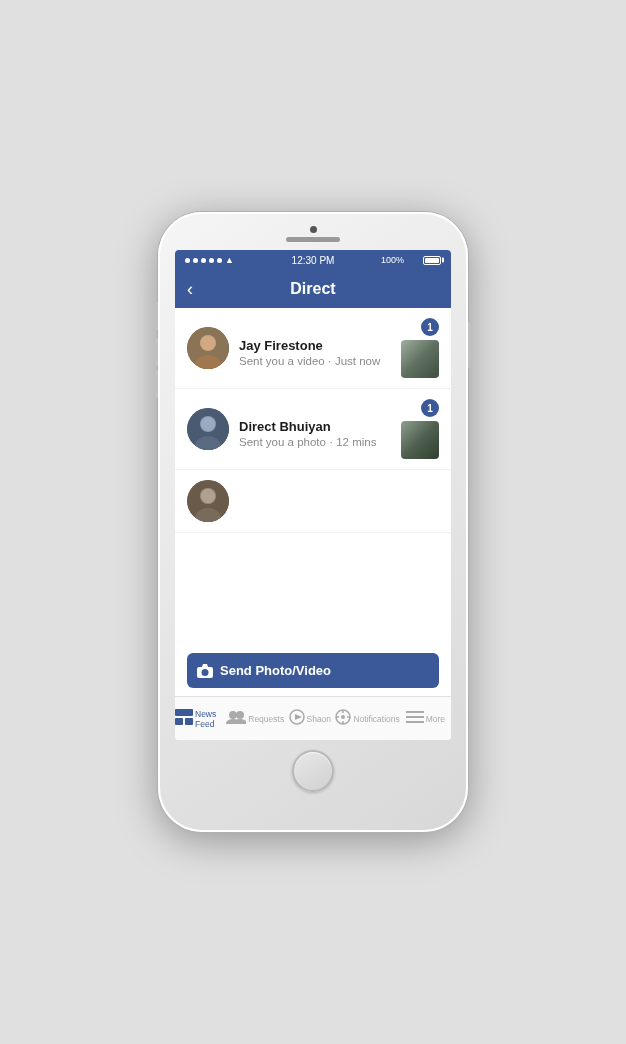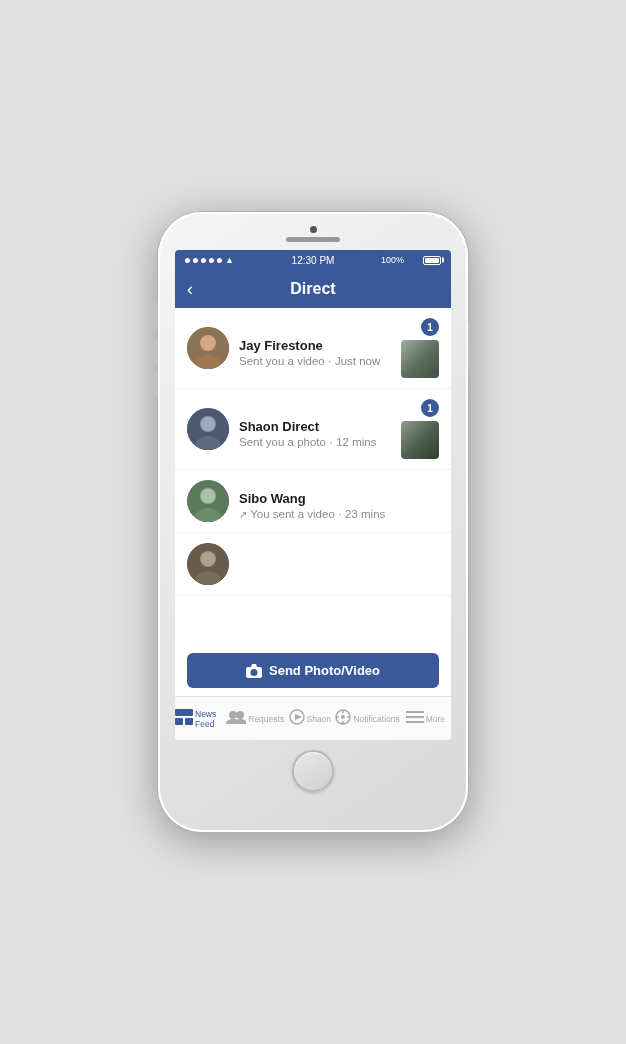--- a/index.html
+++ b/index.html
@@ -294,21 +294,20 @@
       width: 100%;
       background: #3b5998;
       color: #fff;
       border: none;
       border-radius: 6px;
       padding: 10px;
       font-size: 13px;
       font-weight: 600;
       display: flex;
       align-items: center;
-      justify-content: center;
       gap: 7px;
       cursor: pointer;
     }
 
     
     .tab-bar {
       display: flex;
       background: #fafafa;
       border-top: 1px solid #e0e0e0;
       height: 44px;
@@ -409,45 +408,29 @@
       <div class="message-item">
         <div class="avatar avatar-shaon">
           <svg width="42" height="42" viewBox="0 0 42 42">
             <circle cx="21" cy="21" r="21" fill="#4a5a70"></circle>
             <circle cx="21" cy="16" r="8" fill="#8a9ab0"></circle>
             <ellipse cx="21" cy="38" rx="13" ry="10" fill="#5a6a80"></ellipse>
             <circle cx="21" cy="16" r="7" fill="#9aaac0"></circle>
           </svg>
         </div>
         <div class="msg-content">
-          <div class="msg-name">Shaon Direct</div>
+          <div class="msg-name">Direct Bhuiyan</div>
           <div class="msg-preview">Sent you a photo · 12 mins</div>
         </div>
         <div class="msg-right">
           <div class="unread-badge">1</div>
           <div class="thumbnail thumb-shaon"></div>
         </div>
       </div>
 
-      <div class="message-item">
-        <div class="avatar avatar-sibo">
-          <svg width="42" height="42" viewBox="0 0 42 42">
-            <circle cx="21" cy="21" r="21" fill="#5a7a5a"></circle>
-            <circle cx="21" cy="16" r="8" fill="#9ab09a"></circle>
-            <ellipse cx="21" cy="38" rx="13" ry="10" fill="#6a8a6a"></ellipse>
-            <circle cx="21" cy="16" r="7" fill="#aac0aa"></circle>
-          </svg>
-        </div>
-        <div class="msg-content">
-          <div class="msg-name">Sibo Wang</div>
-          <div class="msg-preview">
-            <span style="color:#8a8a8a; font-size:10px;">↗ </span><span>You sent a video · 23 mins</span>
-          </div>
-        </div>
-      </div>
 
 
       <div class="message-item">
         <div class="avatar avatar-jon">
           <svg width="42" height="42" viewBox="0 0 42 42">
             <circle cx="21" cy="21" r="21" fill="#6a5a4a"></circle>
             <circle cx="21" cy="16" r="8" fill="#a09080"></circle>
             <ellipse cx="21" cy="38" rx="13" ry="10" fill="#7a6a5a"></ellipse>
             <circle cx="21" cy="16" r="7" fill="#b0a090"></circle>
           </svg>

